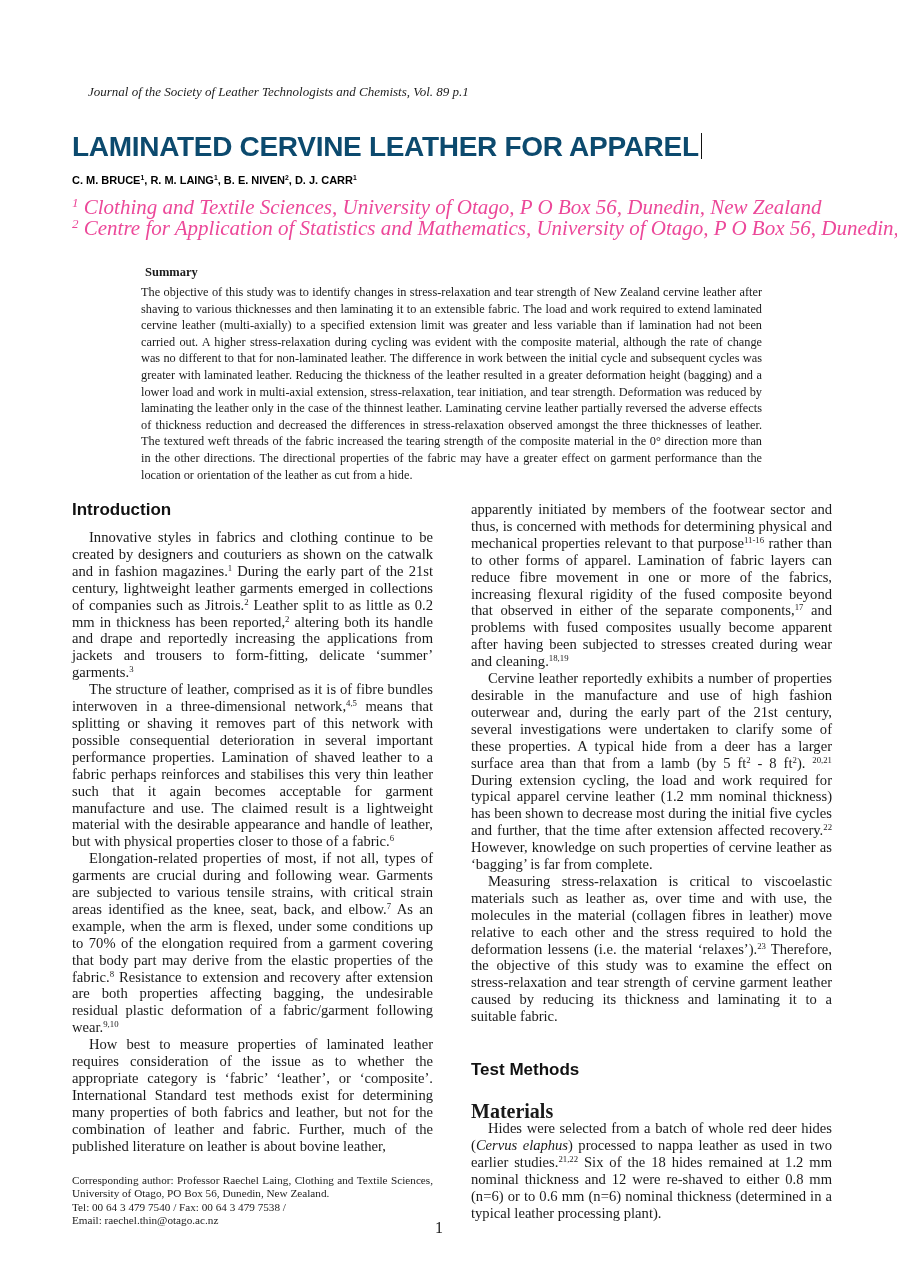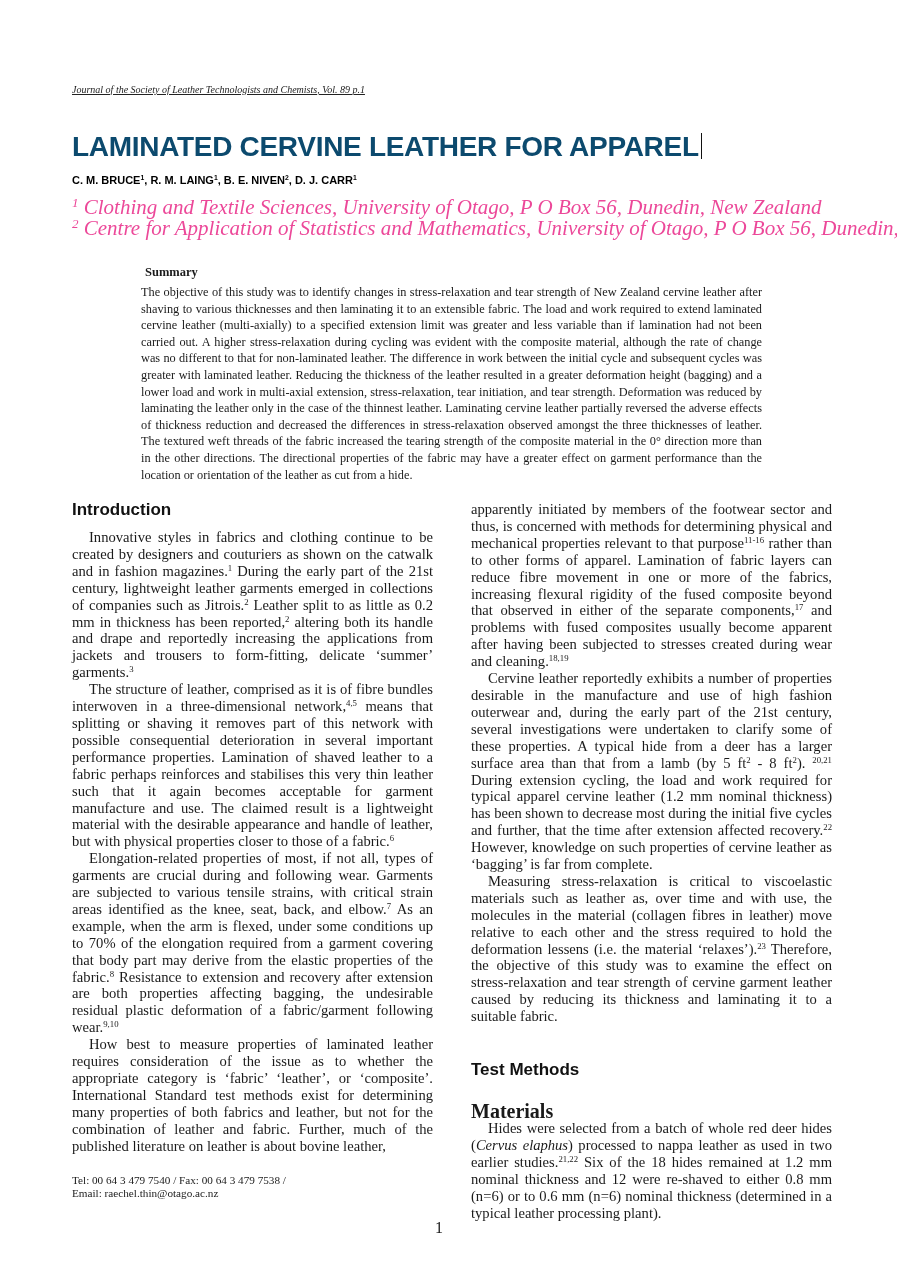--- a/index.html
+++ b/index.html
@@ -1,17 +1,17 @@
 <!DOCTYPE html>
 <html><head>
 <meta charset="utf-8">
 <style>
   html, body { margin: 0; padding: 0; background: #ffffff; }
   body { width: 897px; height: 1280px; position: relative; overflow: hidden; color: #1a1a1a; font-family: "Liberation Serif", serif; }
-  .running-head { position: absolute; left: 72px; top: 84px; font-size: 10px; font-style: italic; color: #222; text-decoration: underline; }
+  .running-head { position: absolute; left: 88px; top: 84px; font-size: 13px; font-style: italic; color: #222; }
   .title { position: absolute; left: 72px; top: 131px; font-family: "Liberation Sans", sans-serif; font-weight: bold; font-size: 28px; letter-spacing: -0.3px; color: #0c4a6e; margin: 0; white-space: nowrap; }
   .title .caret { display: inline-block; width: 1px; height: 26px; background: #111; vertical-align: -3px; margin-left: 2px; }
   .authors { position: absolute; left: 72px; top: 174px; font-family: "Liberation Sans", sans-serif; font-weight: bold; font-size: 11px; color: #000000; white-space: nowrap; }
   .authors sup, .aff sup { font-size: 0.62em; vertical-align: 0.55em; line-height: 0; }
   .aff { position: absolute; left: 72px; font-style: italic; font-size: 21px; color: #ec4899; white-space: nowrap; }
   .aff1 { top: 195px; }
   .aff2 { top: 216px; }
   .summary { position: absolute; left: 141px; top: 261px; width: 621px; font-size: 12.3px; line-height: 16.6px; text-align: justify; }
   .summary h3 { margin: 4px; font-size: 12.5px; font-weight: bold; line-height: 15px; }
   .summary p { margin: 0; }
@@ -62,17 +62,18 @@
       <p>Measuring stress-relaxation is critical to viscoelastic materials such as leather as, over time and with use, the molecules in the material (collagen fibres in leather) move relative to each other and the stress required to hold the deformation lessens (i.e. the material ‘relaxes’).<sup>23</sup> Therefore, the objective of this study was to examine the effect on stress-relaxation and tear strength of cervine garment leather caused by reducing its thickness and laminating it to a suitable fabric.</p>
     </div>
   <h2 class="section-heading" style="margin-top:35px;">Test Methods</h2>
   <h3 class="sub-heading" style="margin-top:22px;">Materials</h3>
   <div>
       <p>Hides were selected from a batch of whole red deer hides (<i>Cervus elaphus</i>) processed to nappa leather as used in two earlier studies.<sup>21,22</sup> Six of the 18 hides remained at 1.2 mm nominal thickness and 12 were re-shaved to either 0.8 mm (n=6) or to 0.6 mm (n=6) nominal thickness (determined in a typical leather processing plant).</p>
     </div>
 </div>
 
 <div class="footnote">
+  <p>Corresponding author: Professor Raechel Laing, Clothing and Textile Sciences, University of Otago, PO Box 56, Dunedin, New Zealand.</p>
   <p>Tel: 00 64 3 479 7540 / Fax: 00 64 3 479 7538 /</p>
   <p>Email: raechel.thin@otago.ac.nz</p>
 </div>
 
 <div class="page-number">1</div>
 
 </body></html>

